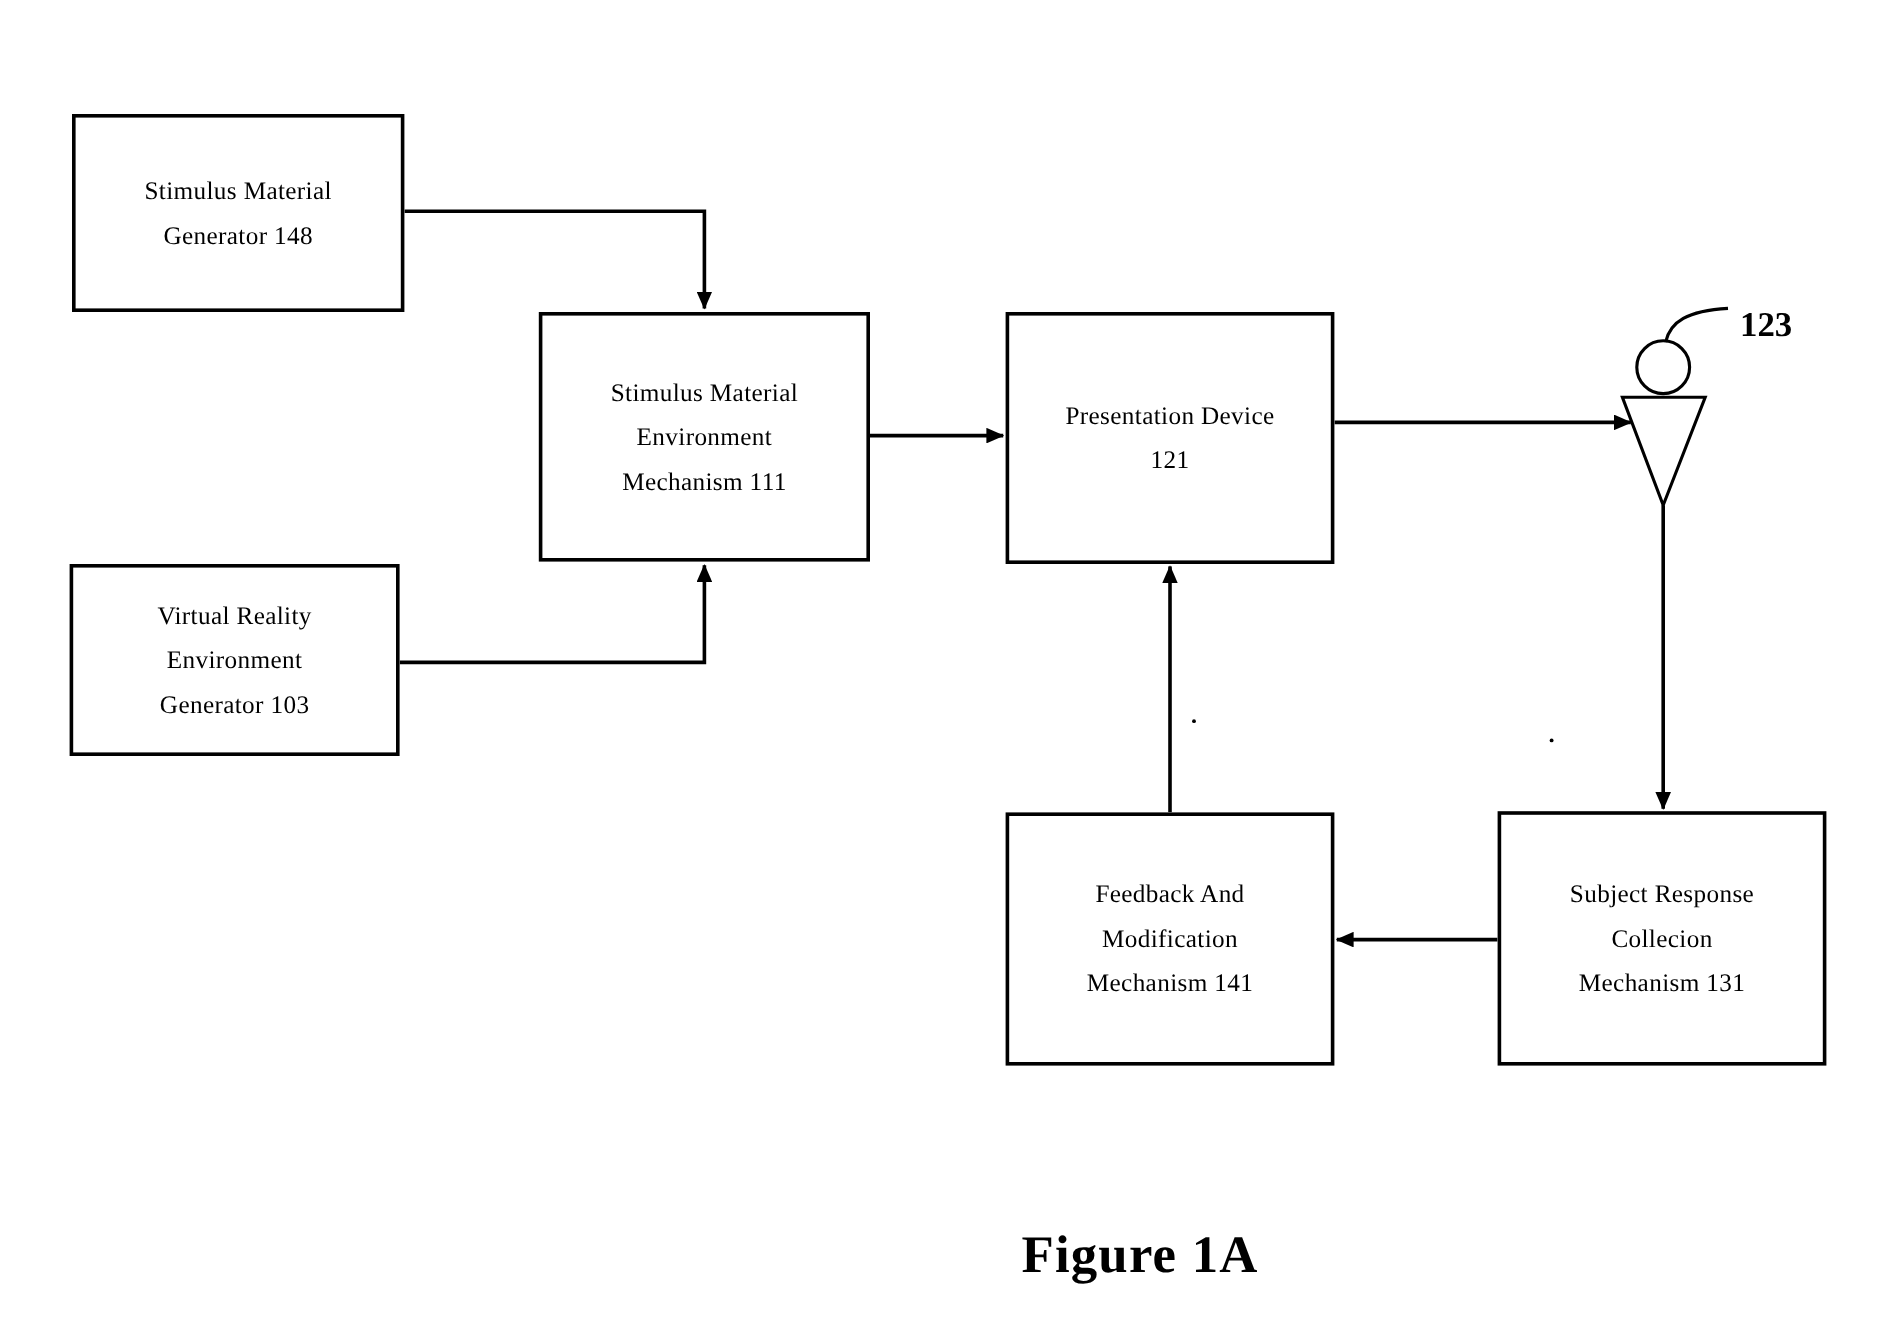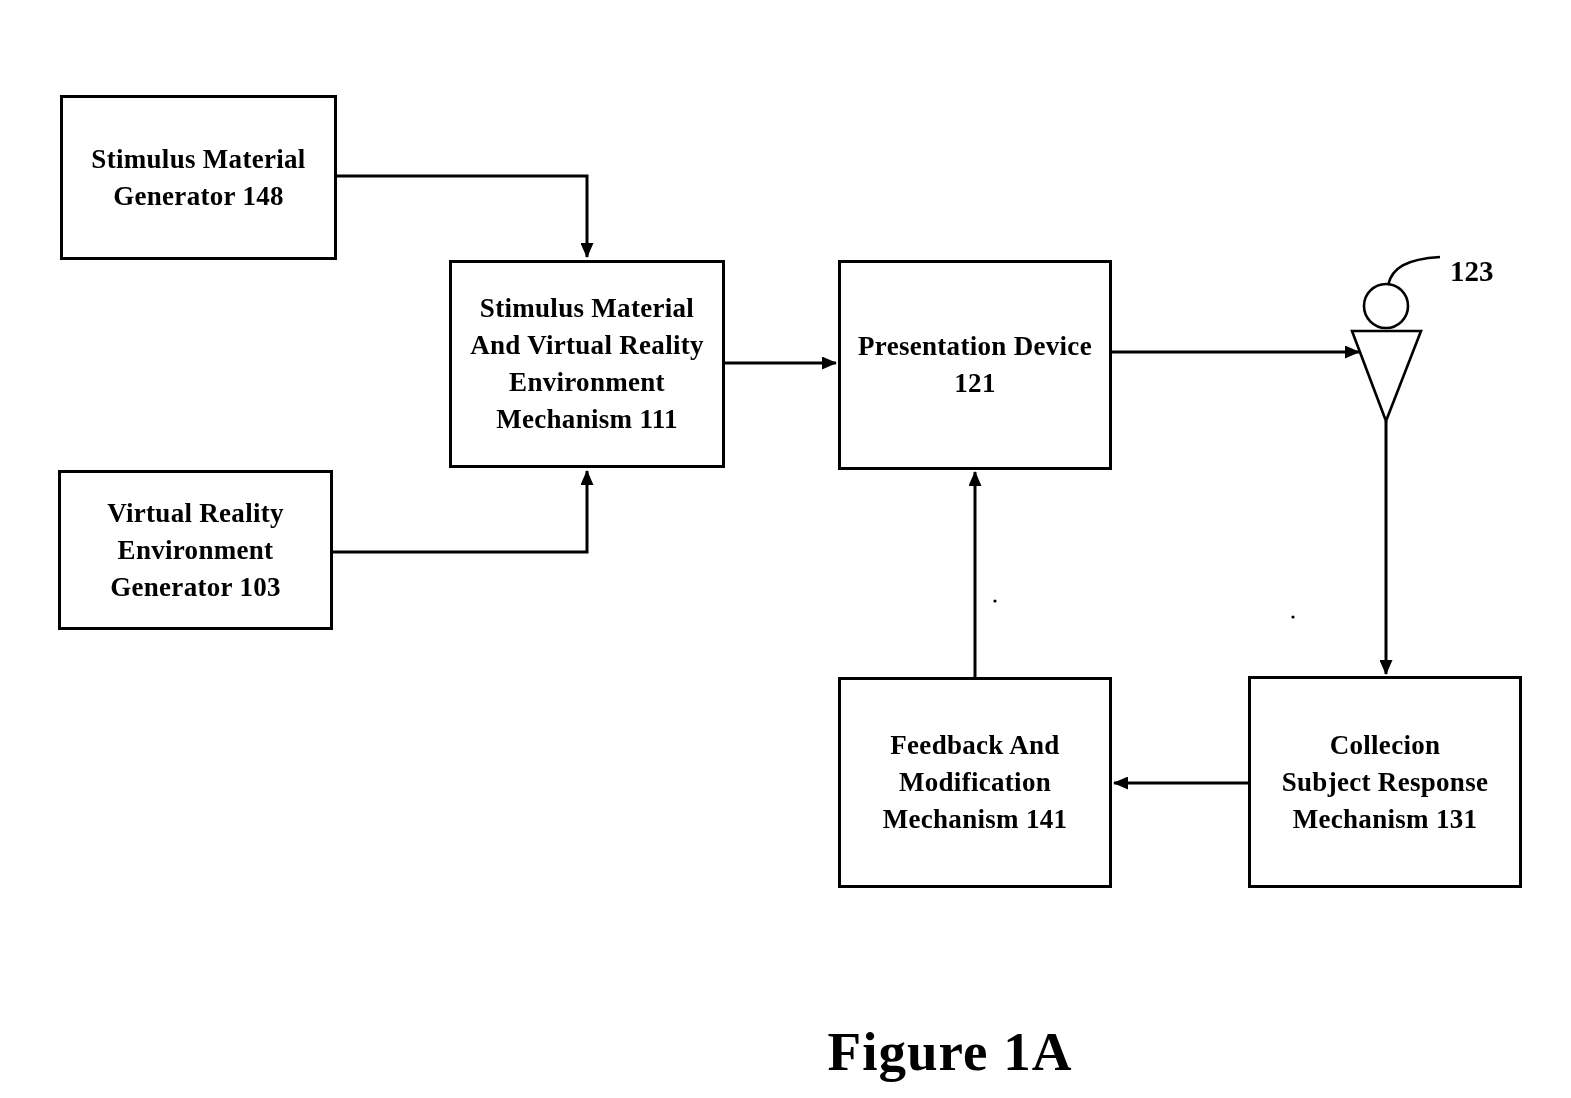--- a/index.html
+++ b/index.html
@@ -43,37 +43,37 @@
     position: absolute;
     box-sizing: border-box;
     border: 3px solid #000000;
     background: #ffffff;
     display: flex;
     align-items: center;
     justify-content: center;
     text-align: center;
   }
   .box-lines {
-    font-size: 27px;
+    font-size: 21px;
     line-height: 37px;
-    font-weight: bold;
+    font-weight: normal;
     letter-spacing: 0.3px;
   }
   .ref-label {
     position: absolute;
     font-size: 29px;
     font-weight: bold;
   }
   .caption {
     position: absolute;
     left: 750px;
     top: 1020px;
     width: 400px;
     text-align: center;
-    font-size: 55px;
+    font-size: 44px;
     font-weight: bold;
     letter-spacing: 1px;
   }
 </style>
 </head>
 <body>
 
 <div class="stage">
 
   <svg class="wires" width="1571" height="1098" viewBox="0 0 1571 1098">
@@ -112,37 +112,36 @@
     <div class="box-lines">
       <div>Virtual Reality</div>
       <div>Environment</div>
       <div>Generator 103</div>
     </div>
   </div>
 
   <div class="box" style="left:449px; top:260px; width:276px; height:208px;">
     <div class="box-lines">
       <div>Stimulus Material</div>
-      <div>And Virtual Reality</div>
       <div>Environment</div>
       <div>Mechanism 111</div>
     </div>
   </div>
 
   <div class="box" style="left:838px; top:260px; width:274px; height:210px;text-align:center;">
     <div class="box-lines">
       <div>Presentation Device</div>
       <div>121</div>
     </div>
   </div>
 
   <div class="box" style="left:1248px; top:676px; width:274px; height:212px;">
     <div class="box-lines">
+      <div>Subject Response</div>
       <div>Collecion</div>
-      <div>Subject Response</div>
       <div>Mechanism 131</div>
     </div>
   </div>
 
   <div class="box" style="left:838px; top:677px; width:274px; height:211px;">
     <div class="box-lines">
       <div>Feedback And</div>
       <div>Modification</div>
       <div>Mechanism 141</div>
     </div>

